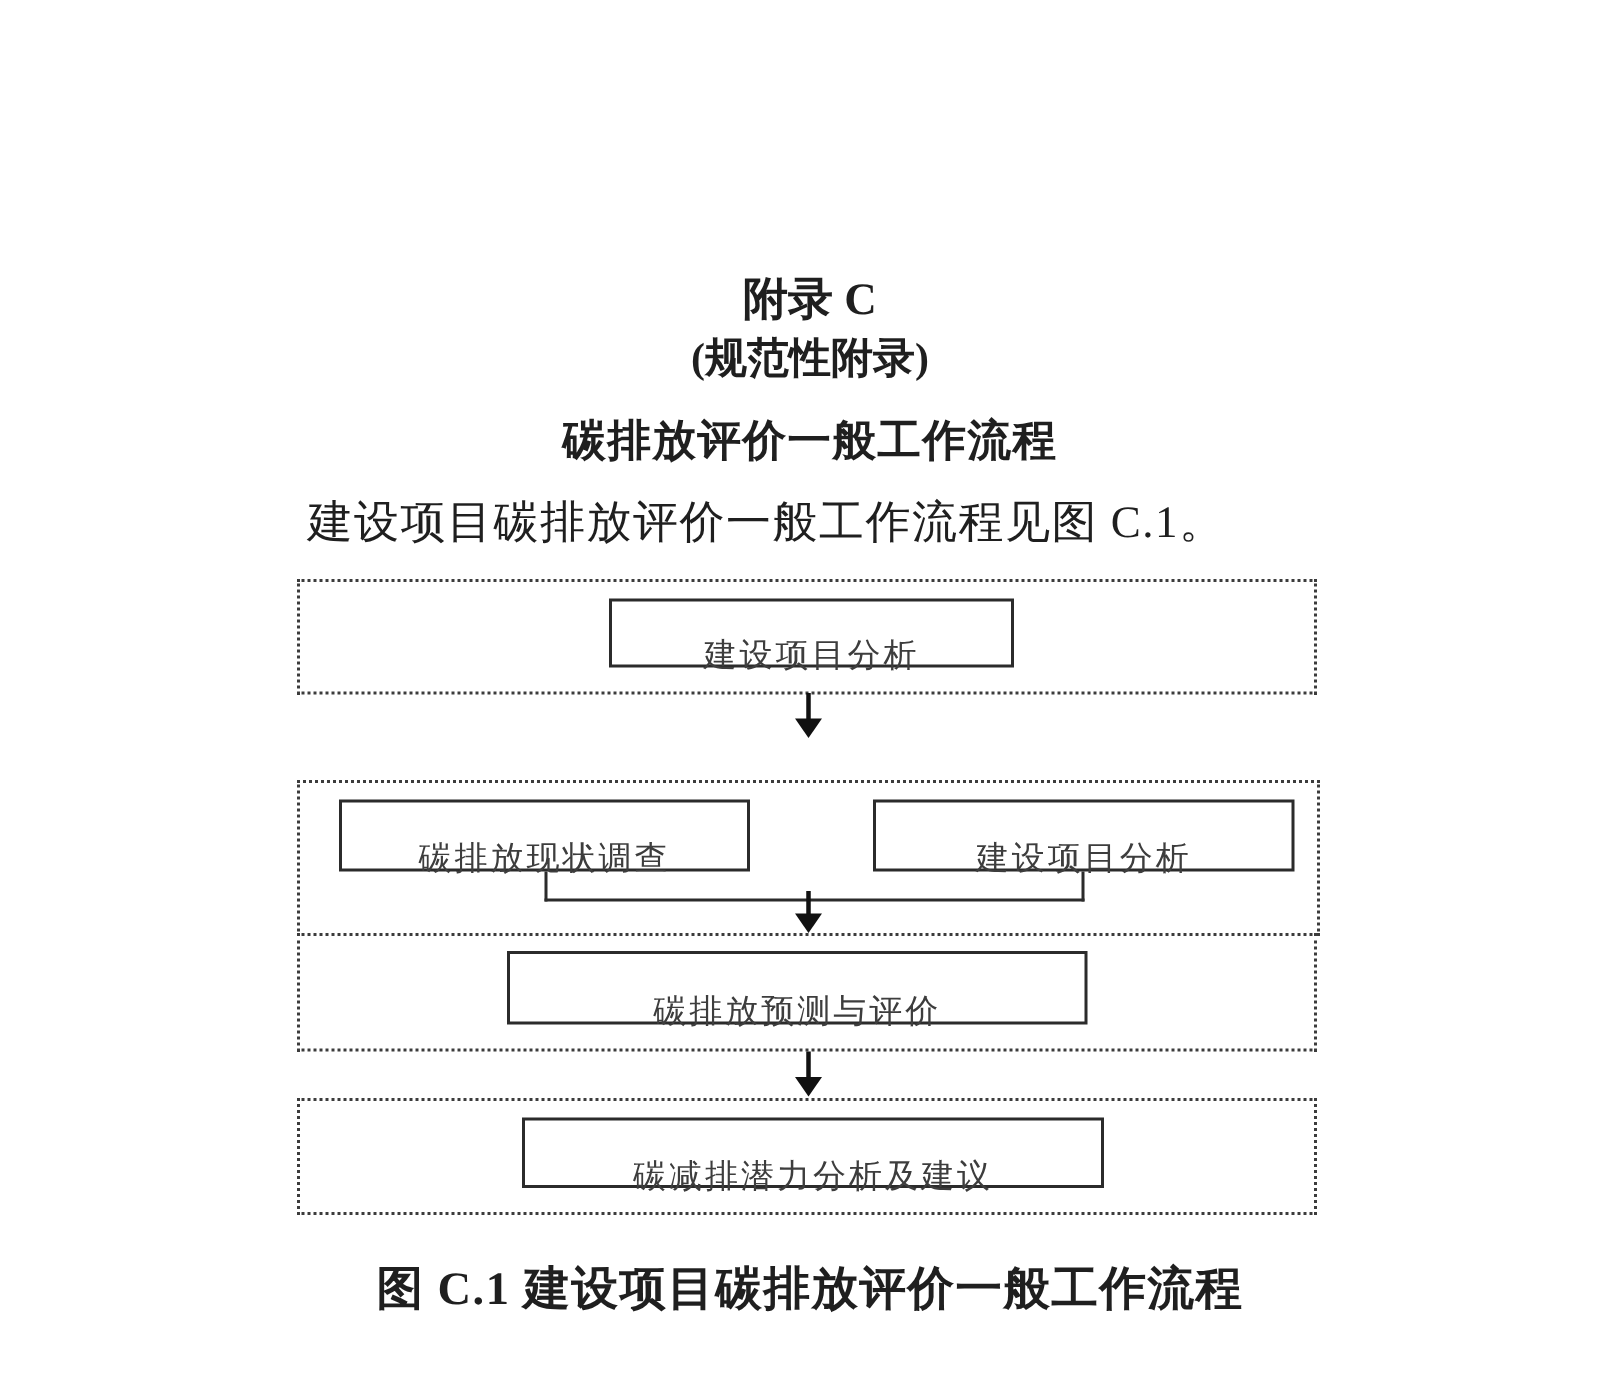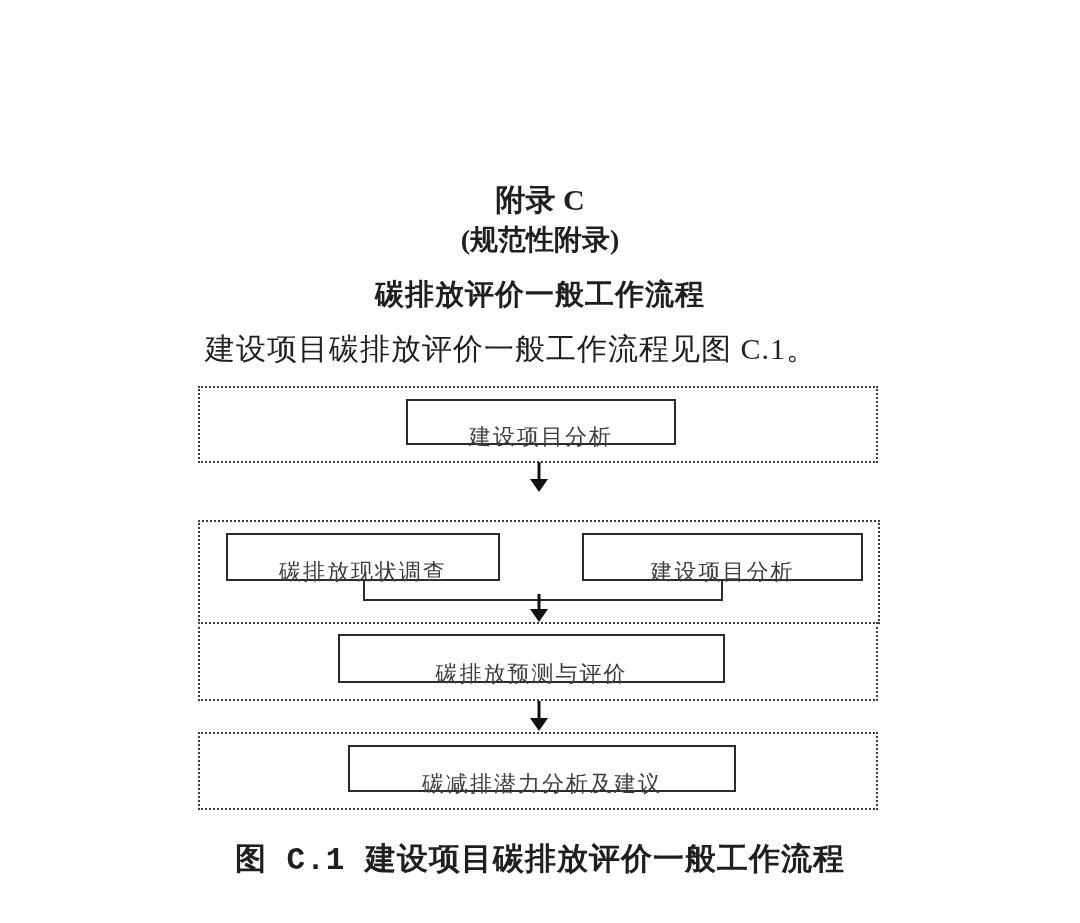--- a/index.html
+++ b/index.html
@@ -93,21 +93,20 @@
   .caption {
     position: absolute;
     left: 0;
     top: 838px;
     width: 100%;
     text-align: center;
     font-size: 31px;
     font-weight: bold;
     white-space: nowrap;
     letter-spacing: 1px;
-    font-family: Liberation Mono, monospace;
   }
 </style>
 </head>
 <body>
 
 <div class="page">
 
   <div class="heading h1">附录 C</div>
   <div class="heading h2">(规范性附录)</div>
   <div class="heading h3">碳排放评价一般工作流程</div>

